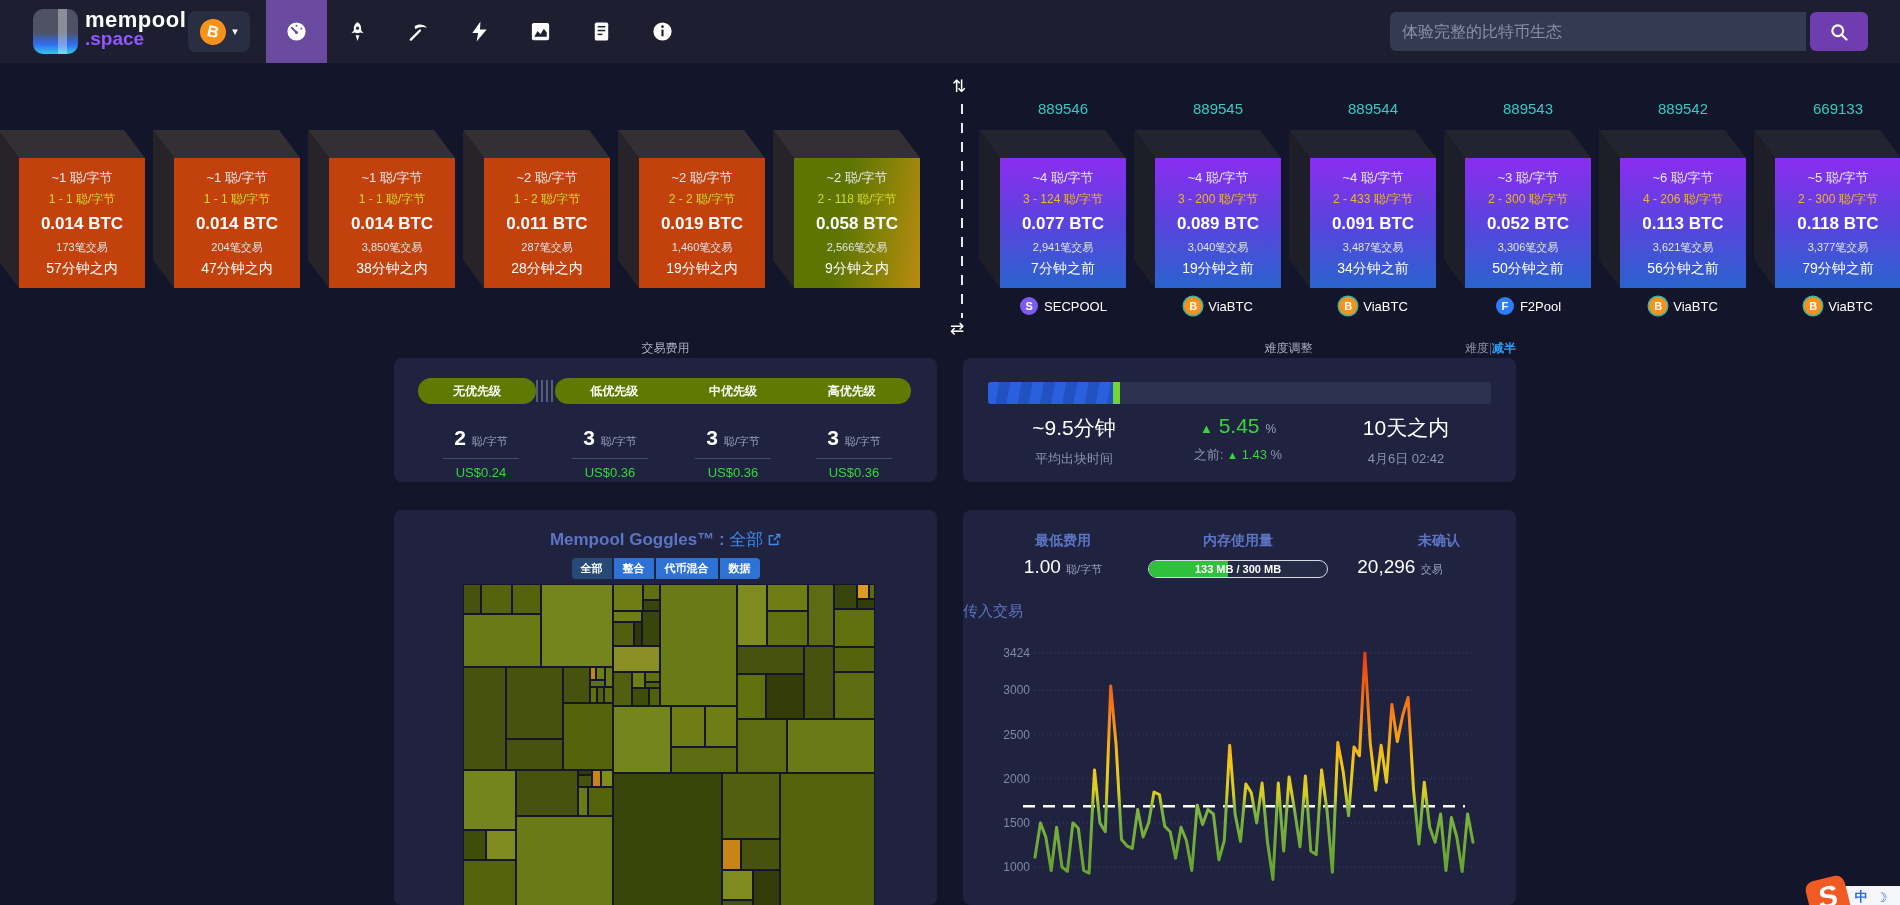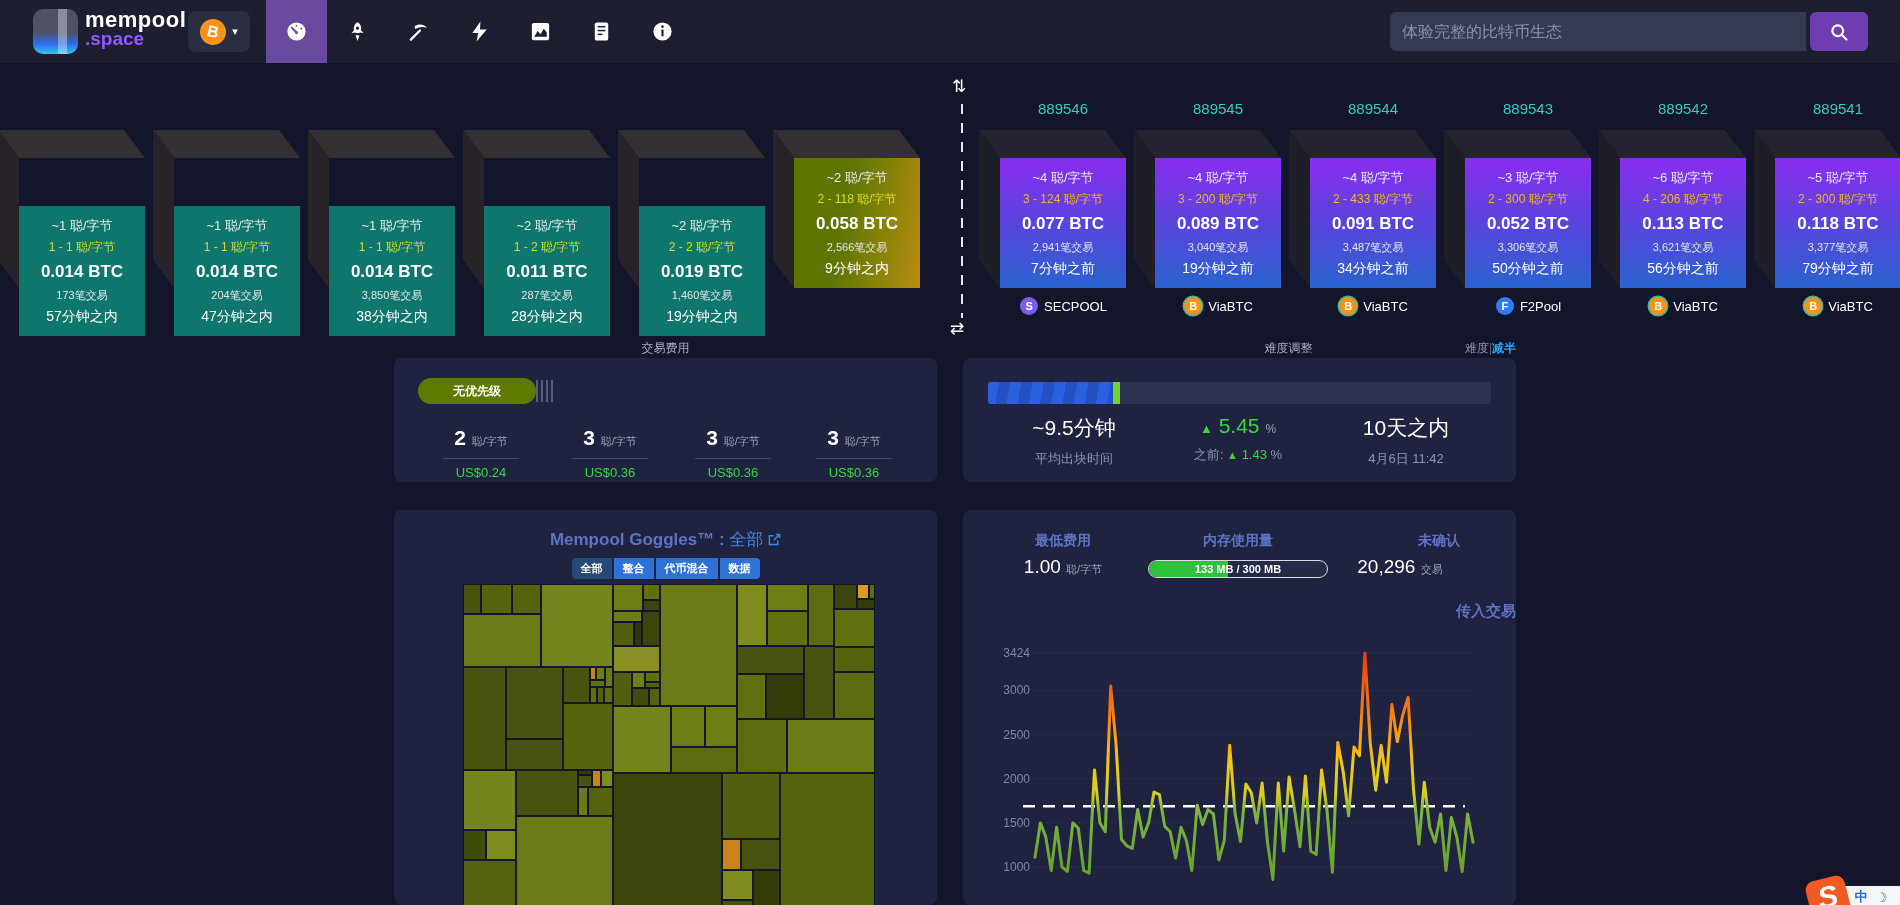--- a/index.html
+++ b/index.html
@@ -35,21 +35,21 @@
   .strip { position:absolute; left:0; top:130px; width:1900px; height:200px; }
   .block { position:absolute; top:0; width:147px; height:158px; cursor:pointer; }
   .b-topface { position:absolute; left:0; top:0; width:147px; height:28px;
     clip-path:polygon(0 0,126px 0,147px 100%,21px 100%); background:#332f33; }
   .b-leftface { position:absolute; left:0; top:0; width:21px; height:158px;
     clip-path:polygon(0 0,100% 28px,100% 100%,0 130px); background:#282329; }
   .block.mined .b-topface { background:#23242f; }
   .block.mined .b-leftface { background:#1d1e28; }
   .b-face { position:absolute; left:21px; top:28px; width:126px; height:130px; display:flex; flex-direction:column;
     align-items:center; padding-top:11px; }
-  .b-face.green { background:#0f766e;margin-top:48px; }
+  .b-face.green { background:#c2410c; }
   .b-face.green-grad { background:linear-gradient(100deg,#5e7504 40%,#8c8408 72%,#bb8a12 100%); }
   .b-face.purple { background:linear-gradient(180deg,#8a2df0 0%,#5b43dd 48%,#2a63cf 100%); }
   .b-fee { color:#e9eaee; font-size:13px; }
   .b-range { font-size:12px; margin-top:4px; }
   .block.mempool .b-range { color:#d4dc2d; }
   .block.mined .b-range { color:#f0b827; }
   .b-total { color:#fff; font-size:17px; font-weight:bold; margin-top:6px; }
   .b-txs { color:#e3e4ea; font-size:11px; margin-top:6px; }
   .b-time { color:#fff; font-size:14px; margin-top:5px; }
   .b-height { position:absolute; left:21px; top:-30px; width:126px; text-align:center; color:#3bc8c0;
@@ -113,22 +113,22 @@
 
   
   .stat-head { position:absolute; top:22px; color:#5d74c4; font-size:14px; font-weight:bold; text-align:center; }
   .stat-val { position:absolute; top:46px; color:#fff; font-size:19px; text-align:center; }
   .stat-val .unit { color:#9aa0b8; font-size:11px; }
   .mem-bar { position:absolute; left:185px; top:50px; width:180px; height:18px; border:1px solid #d7d9e4;
     border-radius:9px; background:#252a45; overflow:hidden; }
   .mem-fill { height:100%; background:#2fc13b; }
   .mem-text { position:absolute; left:185px; top:50px; width:180px; height:18px; color:#fff; font-size:11px;
     font-weight:bold; text-align:center; line-height:18px; }
-  .tx-chart-title { position:absolute; left:0; top:92px; width:553px; text-align:right; color:#5d74c4;
-    font-size:15px; font-weight:bold; }
+  .tx-chart-title { position:absolute; left:0; top:92px; width:553px; text-align:left; color:#5d74c4;
+    font-size:15px; font-weight:normal; }
   #chart { position:absolute; left:0; top:120px; }
 
   
   .ime { position:absolute; left:1808px; top:876px; z-index:9; }
   .ime-s { position:absolute; left:0; top:2px; width:40px; height:40px; background:#f15a22; border-radius:9px;
     transform:rotate(-14deg); color:#fff; font-size:30px; font-weight:bold; font-style:italic; text-align:center;
     line-height:38px; cursor:pointer; }
   .ime-pill { position:absolute; left:32px; top:10px; width:62px; height:22px; background:#f5f6fa; border-radius:3px;
     display:flex; align-items:center; justify-content:center; gap:8px; font-size:13px; font-weight:bold;
     color:#2a66d9; cursor:pointer; }
@@ -355,21 +355,21 @@
             <div class="b-total">0.113 BTC</div>
             <div class="b-txs">3,621笔交易</div>
             <div class="b-time">56分钟之前</div>
           </div>
           <div class="b-pool">
             <span class="pool-icon ring" style="background:#f7931a">B</span>
             <span class="pool-name">ViaBTC</span>
           </div>
         </div>
         <div class="block mined" style="left: 1754px;">
-          <div class="b-height">889541</div>
+          <div class="b-height">669133</div>
           <div class="b-topface"></div>
           <div class="b-leftface"></div>
           <div class="b-face purple">
             <div class="b-fee">~5 聪/字节</div>
             <div class="b-range">2 - 300 聪/字节</div>
             <div class="b-total">0.118 BTC</div>
             <div class="b-txs">3,377笔交易</div>
             <div class="b-time">79分钟之前</div>
           </div>
           <div class="b-pool">
@@ -381,20 +381,25 @@
   </section>
   <div class="divider-line"></div>
   <div class="divider-ico" style="left:952px; top:76px;">⇅</div>
   <div class="divider-ico" style="left:950px; top:318px;">⇄</div>
 
   <div class="panel-title" style="left:394px; top:340px; width:543px;">交易费用</div>
   <div class="panel" style="left:394px; top:358px; width:543px; height:124px;">
     <div class="pill-row">
       <div class="pill pill-first" id="pill-first">无优先级</div>
       <div class="pill-stripes"></div>
+      <div class="pill-big" id="pill-big">
+          <div class="pill-seg">低优先级</div>
+          <div class="pill-seg">中优先级</div>
+          <div class="pill-seg">高优先级</div>
+        </div>
     </div>
     <div id="fee-cols">
         <div class="fee-col" style="left: 22px;">
           <div class="fee-rate"><b>2</b> <span class="unit">聪/字节</span></div>
           <div class="fee-usd">US$0.24</div>
         </div>
         <div class="fee-col" style="left: 151px;">
           <div class="fee-rate"><b>3</b> <span class="unit">聪/字节</span></div>
           <div class="fee-usd">US$0.36</div>
         </div>
@@ -421,21 +426,21 @@
     <div class="diff-col" style="left:31px; width:160px;">
       <div class="diff-big">~9.5分钟</div>
       <div class="diff-cap">平均出块时间</div>
     </div>
     <div class="diff-col" style="left:195px; width:160px;">
       <div class="diff-big"><span class="green-up" style="font-size:13px;">▲</span> <span class="green-up">5.45</span> <span class="unit-grey">%</span></div>
       <div class="diff-cap"><span>之前:</span> <span class="green-up" style="font-size:11px;">▲</span> <span class="green-up">1.43</span> <span>%</span></div>
     </div>
     <div class="diff-col" style="left:363px; width:160px;">
       <div class="diff-big">10天之内</div>
-      <div class="diff-cap">4月6日 11:42</div>
+      <div class="diff-cap">4月6日 02:42</div>
     </div>
   </div>
 
   <div class="panel" style="left:394px; top:510px; width:543px; height:395px;">
     <div class="goggles-title">
       <span>Mempool Goggles™ :</span>
       <span class="g-link">全部</span>
       <svg width="13" height="13" viewBox="0 0 14 14" fill="none" stroke="#3f87e6" stroke-width="1.6" style="vertical-align:-1px;">
           <path d="M8.5 1.5h4v4"></path>
           <path d="M12.5 1.5L6.5 7.5"></path>

